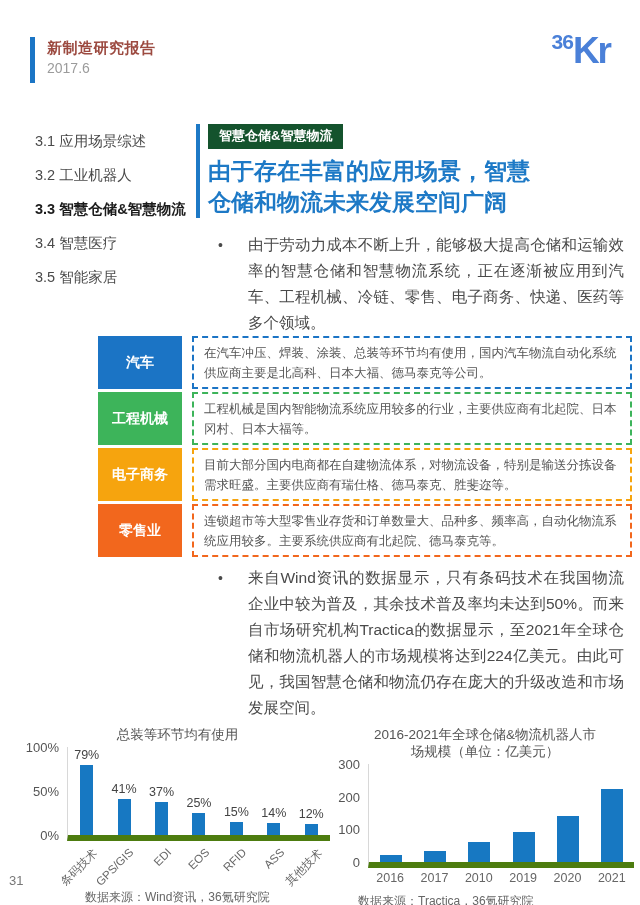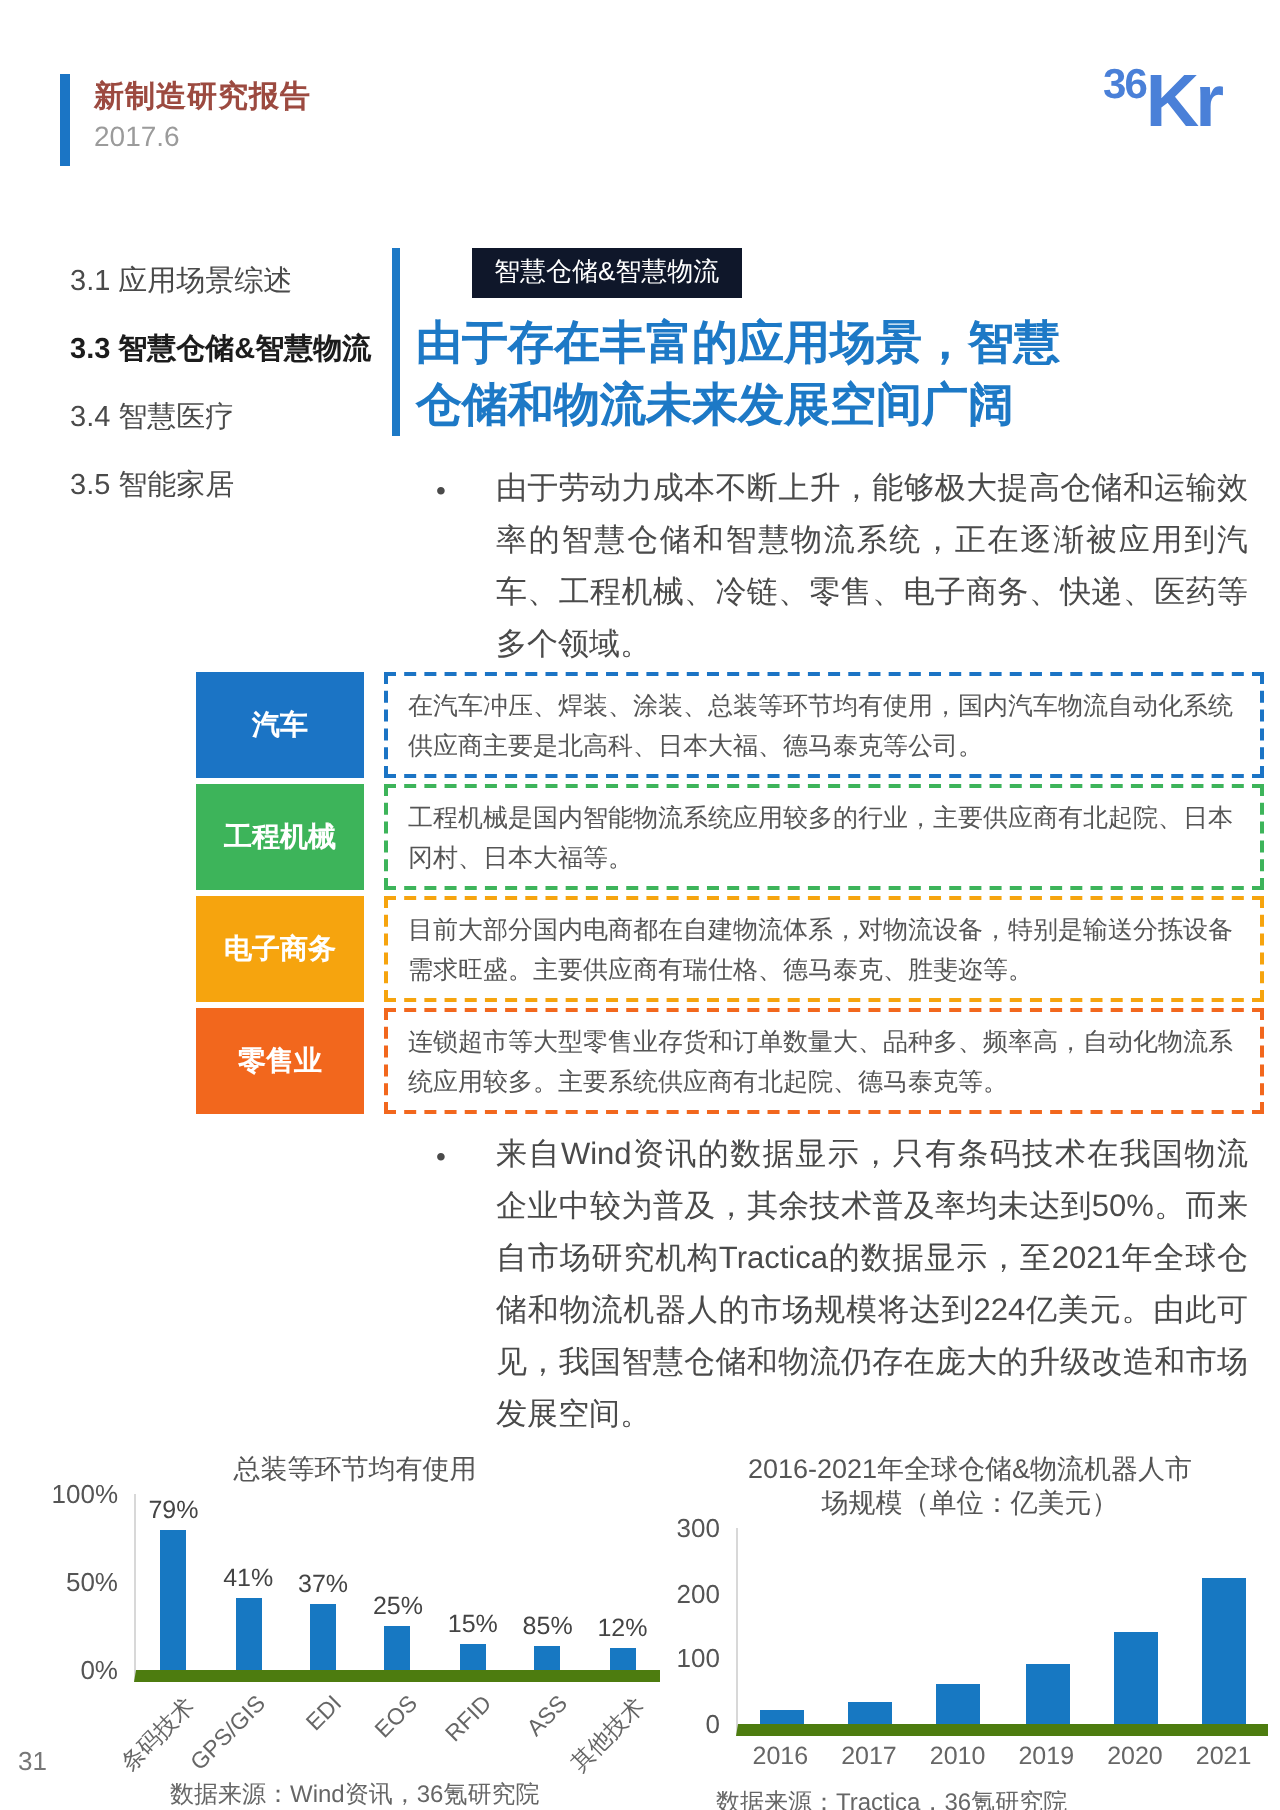--- a/index.html
+++ b/index.html
@@ -18,21 +18,21 @@
   .logo .n36 { font-size:21px; vertical-align:14px; letter-spacing:-1px; }
   .logo .kr  { font-size:37px; letter-spacing:-2px; }
 
   
   .sidebar { position:absolute; left:35px; top:131px; width:160px; }
   .side-item { font-size:14.5px; color:#4a4a4a; line-height:20px; margin-bottom:14px; cursor:pointer; }
   .side-item.active { font-weight:bold; color:#1c1c1c; }
 
   
   .headline-block { position:absolute; left:196px; top:124px; width:420px; border-left:4px solid #1d79c6; padding-left:8px; }
-  .badge { display:inline-block; background:#0f172a; color:#fff; font-size:13px; font-weight:normal; padding:3px 11px 4px;margin-left:28px; }
+  .badge { display:inline-block; background:#14532d; color:#fff; font-size:13px; font-weight:bold; padding:3px 11px 4px; }
   .headline { margin-top:7px; width:340px; color:#1d79c6; font-size:23px; font-weight:bold; line-height:31px; }
 
   
   .bullet { position:absolute; left:218px; display:flex; font-size:15.5px; color:#4a4a4a; line-height:26px; }
   .bullet .marker { width:30px; flex:none; font-size:14px; }
   .bullet .btext { width:376px; text-align:justify; }
   .bullet1 { top:232px; }
   .bullet2 { top:565px; }
 
   
@@ -79,20 +79,21 @@
 
 <div class="page">
 
   <div class="accent-bar"></div>
   <div class="report-title">新制造研究报告</div>
   <div class="report-date">2017.6</div>
   <div class="logo"><span class="n36">36</span><span class="kr">Kr</span></div>
 
   <div class="sidebar">
     <div class="side-item">3.1 应用场景综述</div>
+    <div class="side-item">3.2 工业机器人</div>
     <div class="side-item active">3.3 智慧仓储&amp;智慧物流</div>
     <div class="side-item">3.4 智慧医疗</div>
     <div class="side-item">3.5 智能家居</div>
   </div>
 
   <div class="headline-block">
     <div class="badge">智慧仓储&amp;智慧物流</div>
     <div class="headline">由于存在丰富的应用场景，智慧仓储和物流未来发展空间广阔</div>
   </div>
 
@@ -157,21 +158,21 @@
           <div class="slot">
             <div class="bar" style="height: 25%; background: rgb(23, 120, 194);"></div>
             <div class="vlabel" style="bottom: calc(25% + 3px);">25%</div>
           </div>
           <div class="slot">
             <div class="bar" style="height: 15%; background: rgb(23, 120, 194);"></div>
             <div class="vlabel" style="bottom: calc(15% + 3px);">15%</div>
           </div>
           <div class="slot">
             <div class="bar" style="height: 14%; background: rgb(23, 120, 194);"></div>
-            <div class="vlabel" style="bottom: calc(14% + 3px);">85%</div>
+            <div class="vlabel" style="bottom: calc(14% + 3px);">14%</div>
           </div>
           <div class="slot">
             <div class="bar" style="height: 12%; background: rgb(23, 120, 194);"></div>
             <div class="vlabel" style="bottom: calc(12% + 3px);">12%</div>
           </div>
         </div>
     </div>
     <div class="xlabels">
         <div class="xlabel-rot" style="left: calc(7.14286% - 76px);">条码技术</div>
         <div class="xlabel-rot" style="left: calc(21.4286% - 76px);">GPS/GIS</div>

